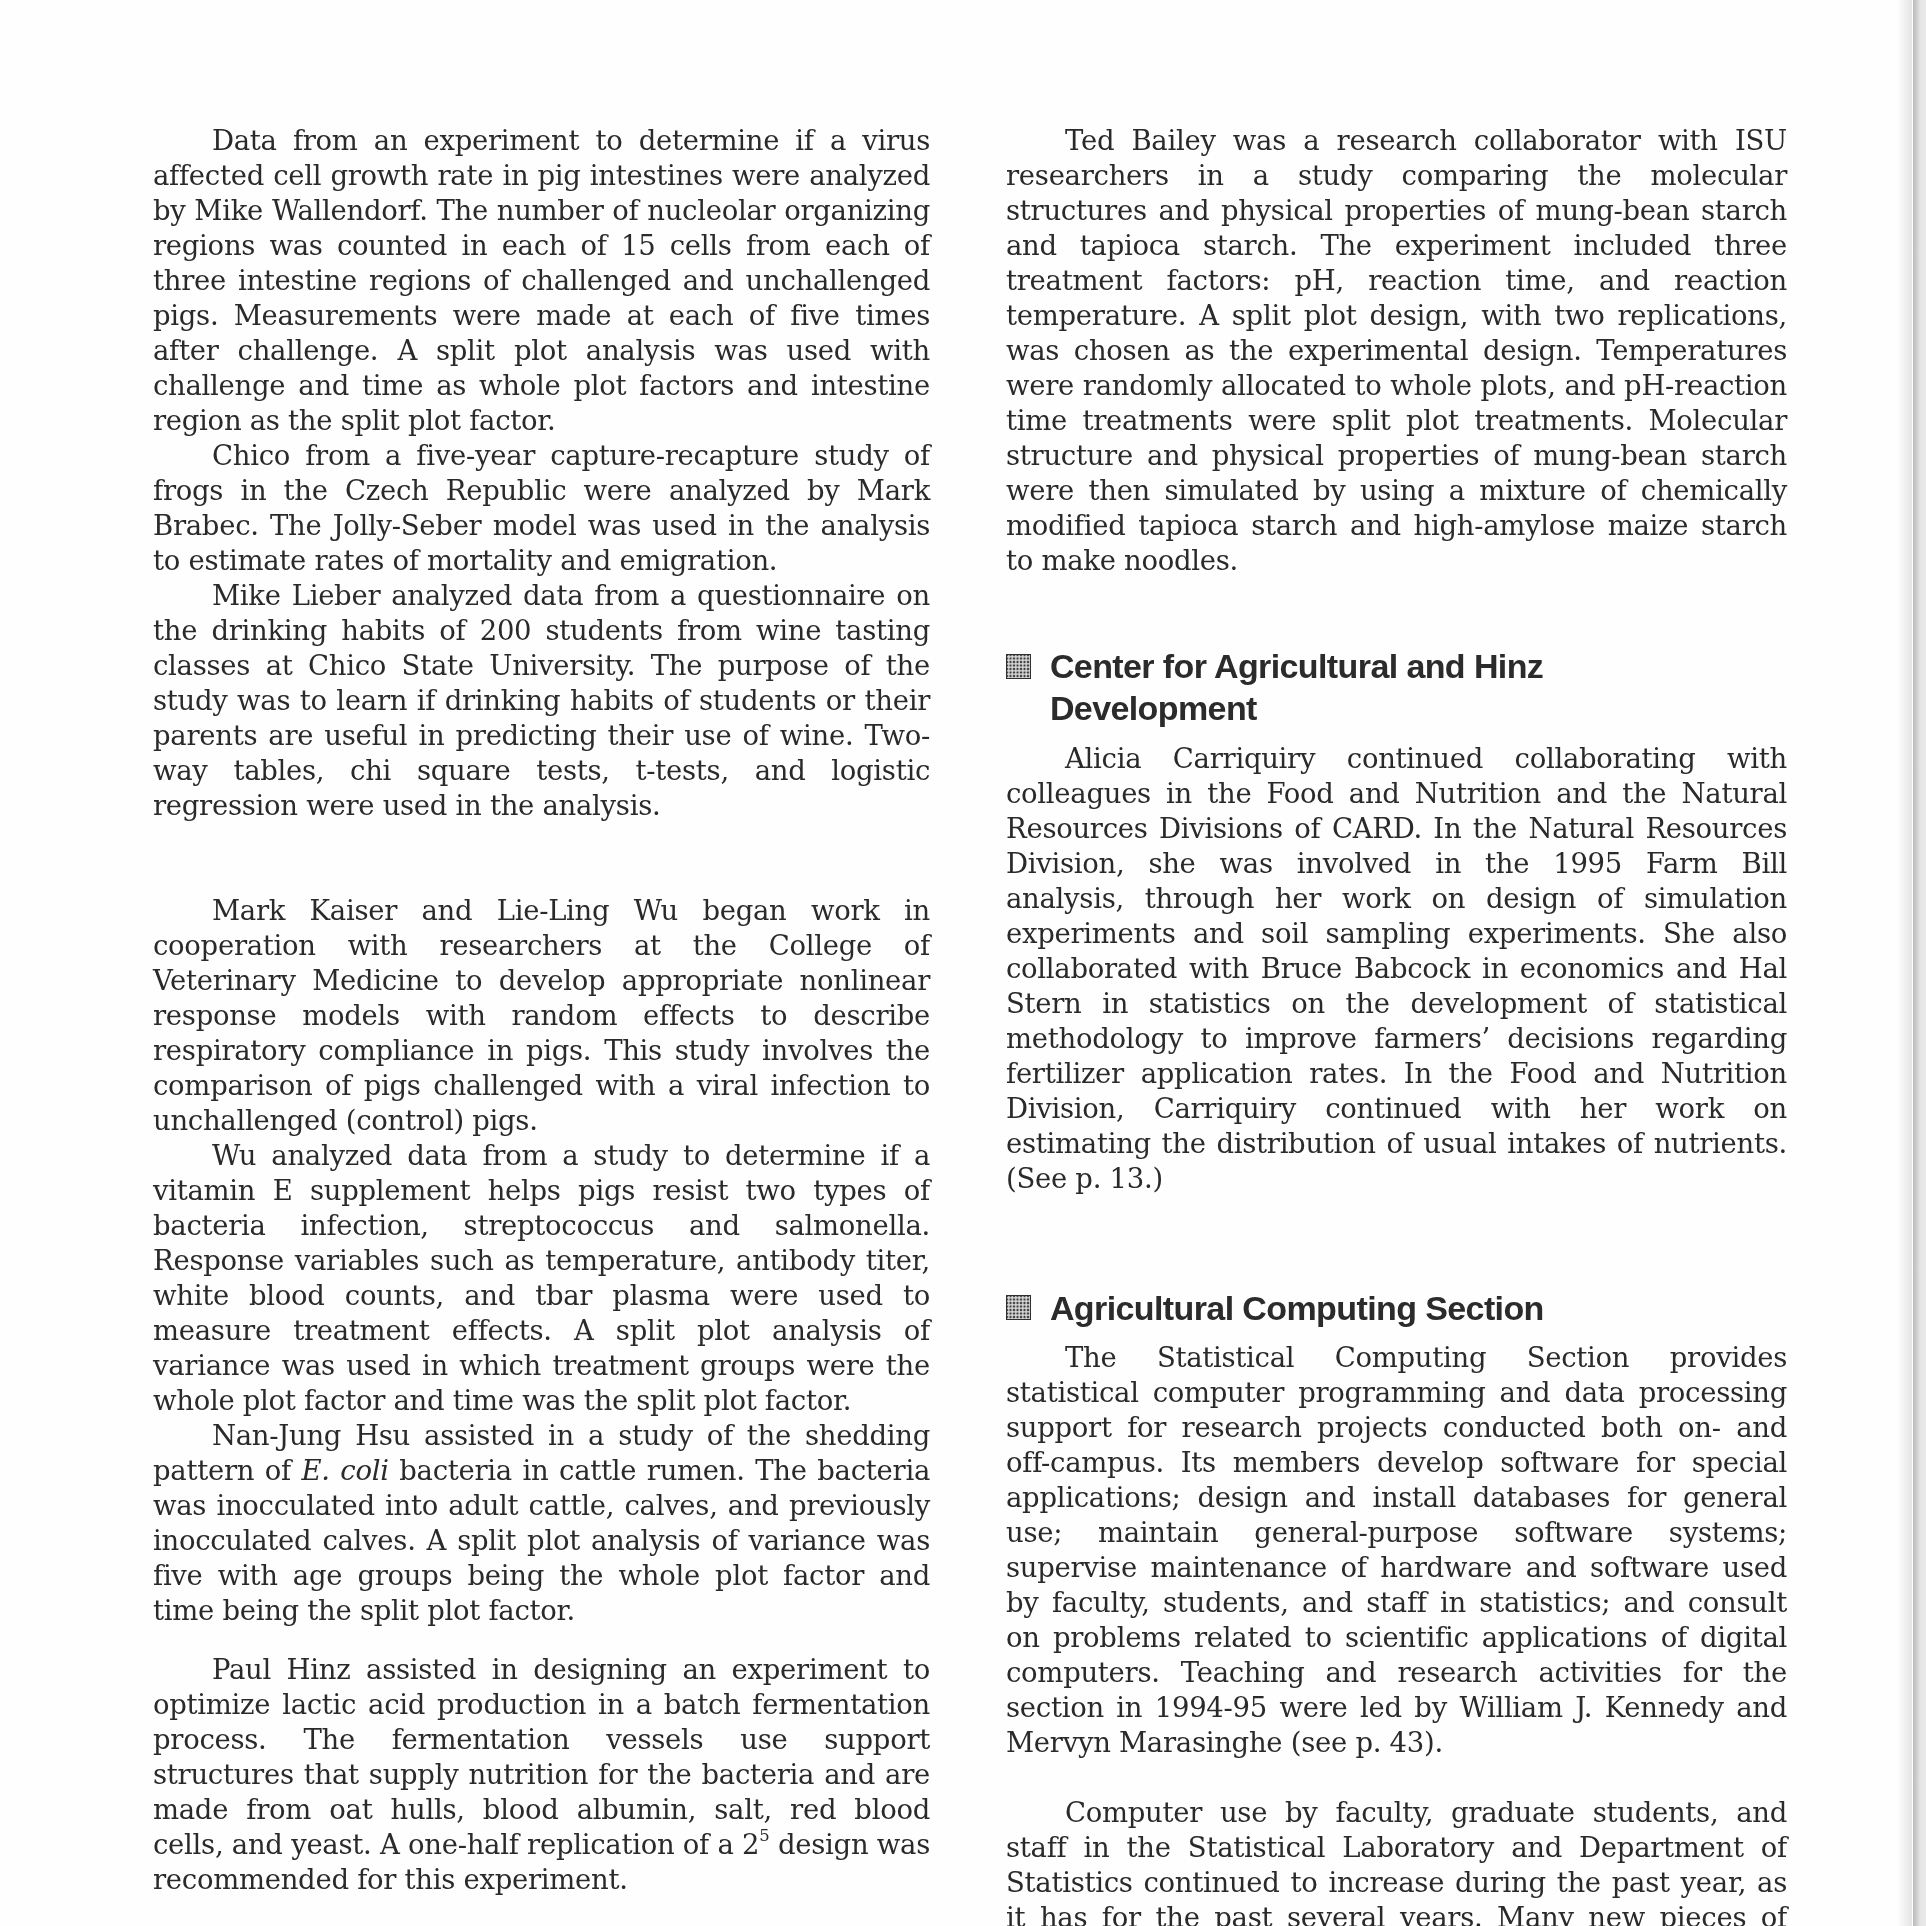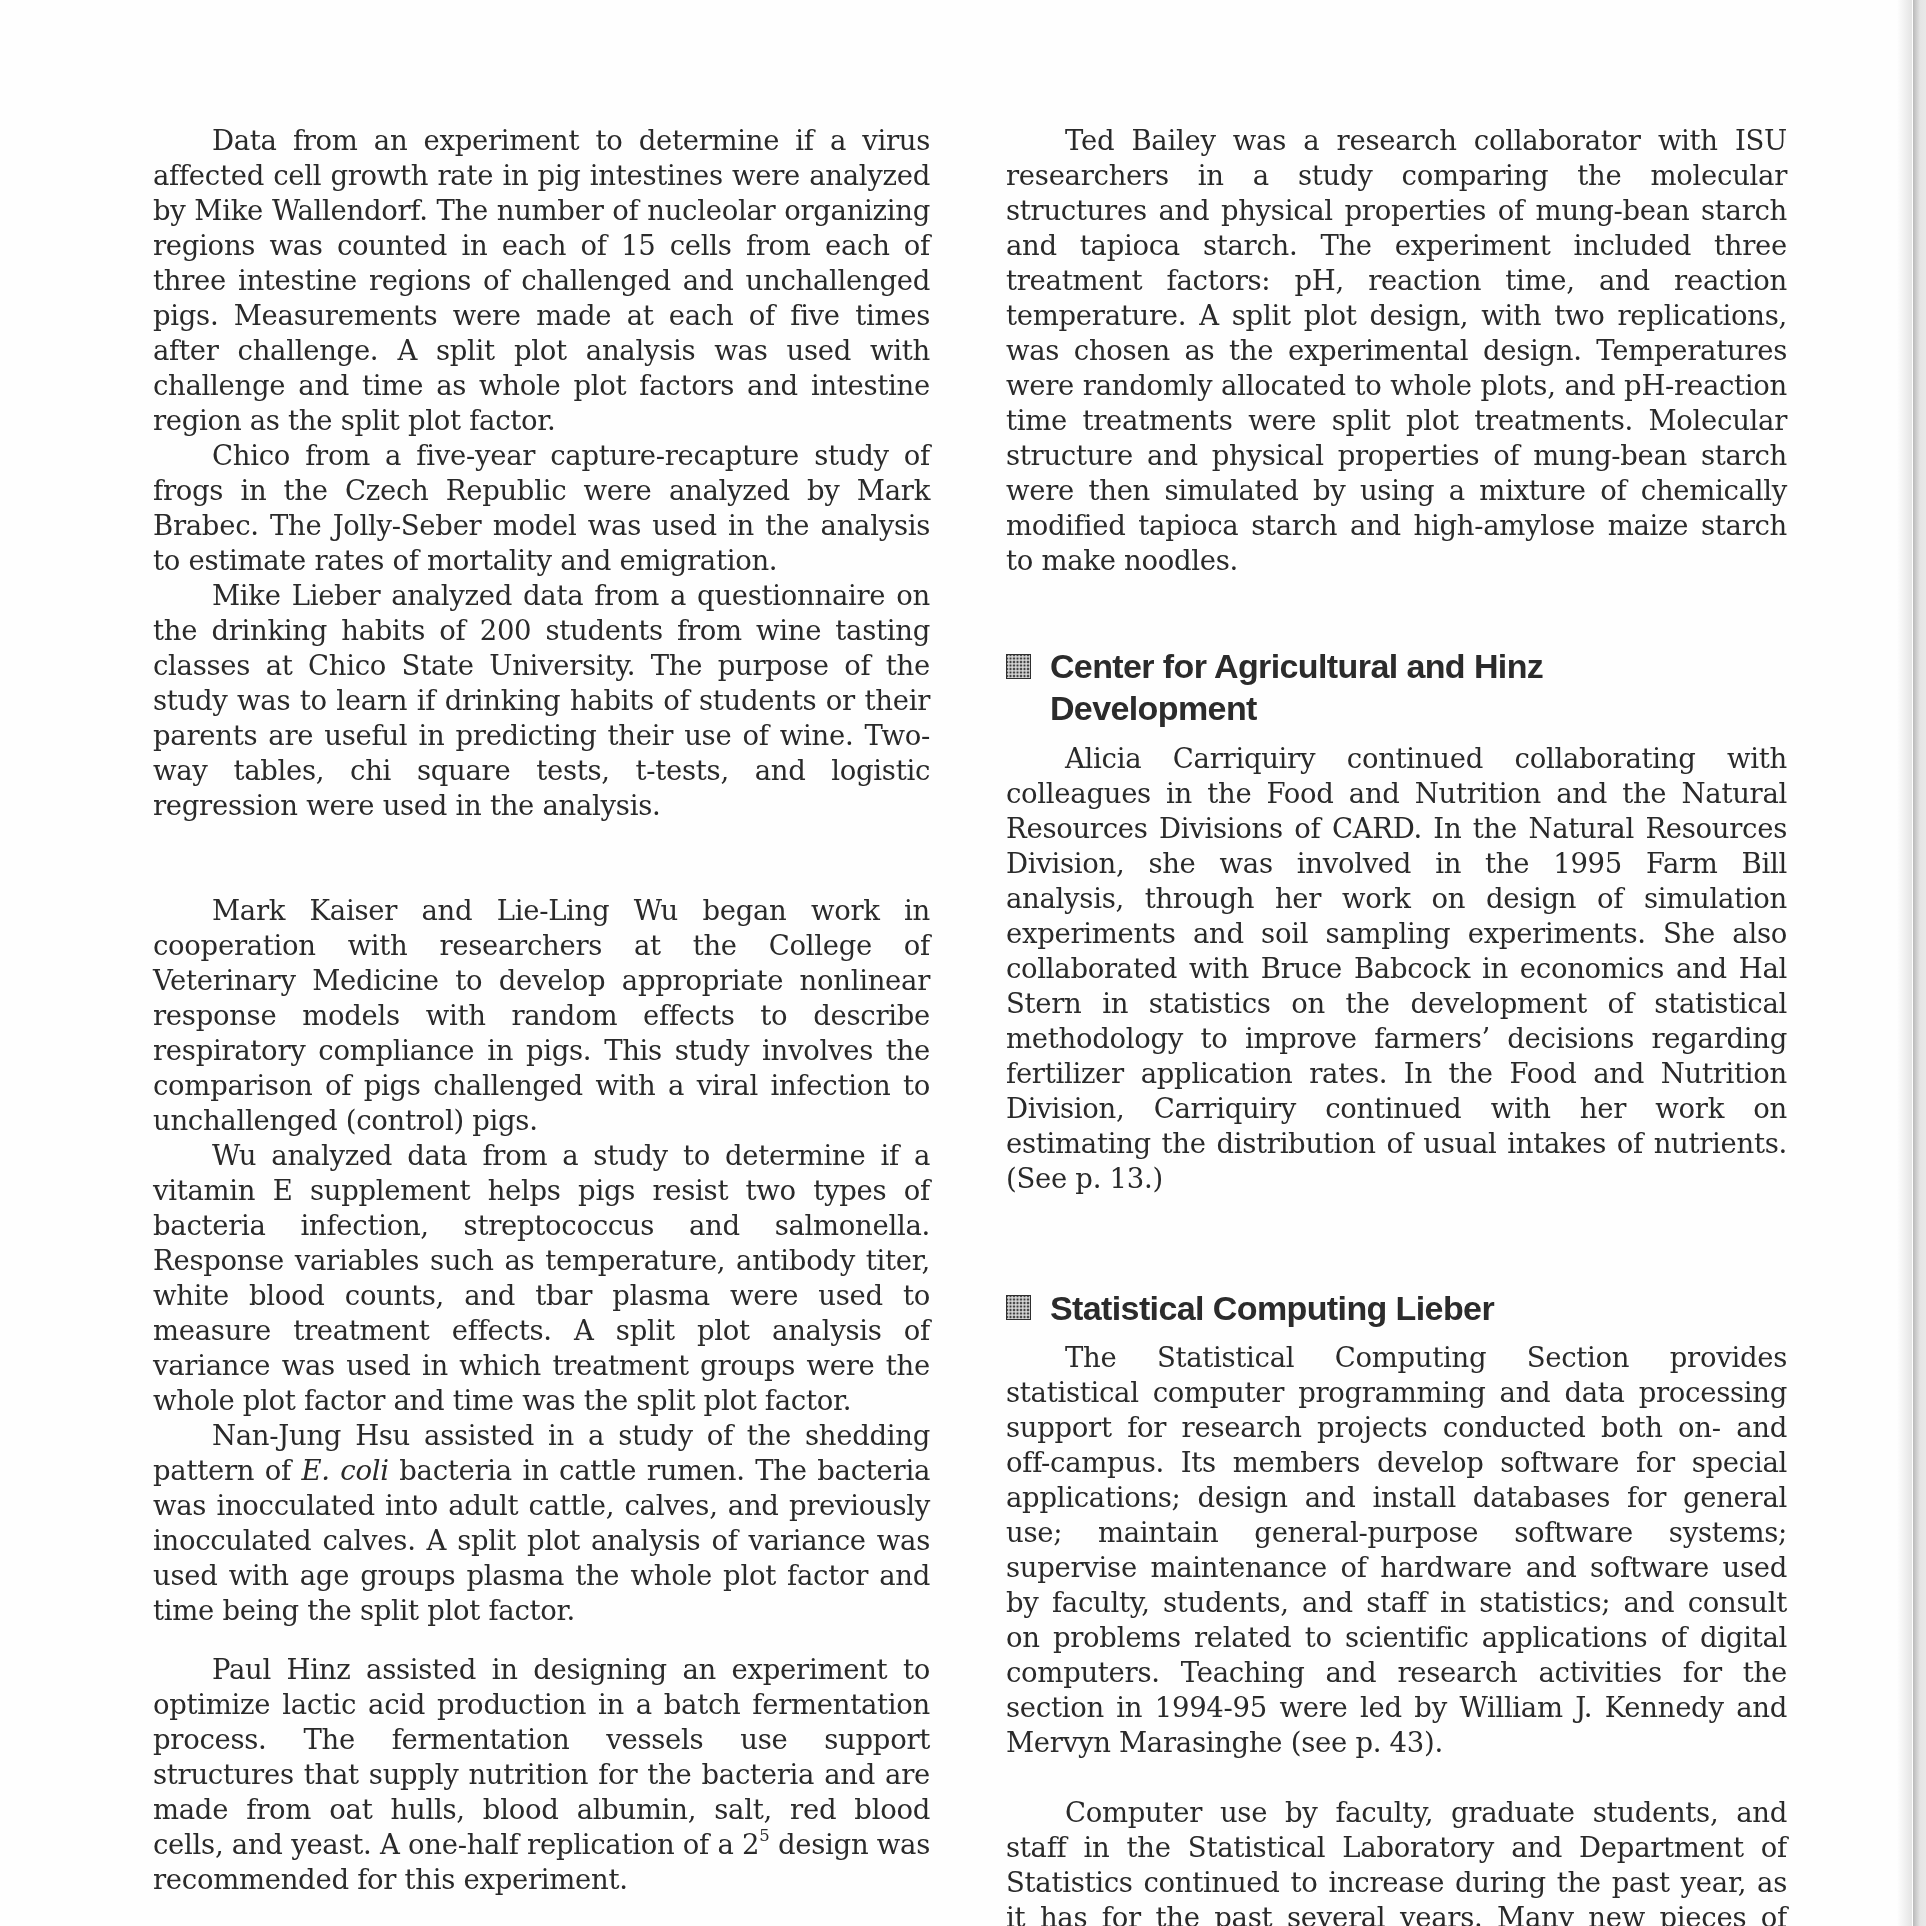--- a/index.html
+++ b/index.html
@@ -58,40 +58,40 @@
 <body>
 
 <div class="page">
 
   <div class="column col-left">
     <p class="para">Data from an experiment to determine if a virus affected cell growth rate in pig intestines were analyzed by Mike Wallendorf.  The number of nucleolar organizing regions was counted in each of 15 cells from each of three intestine regions of challenged and unchallenged pigs.  Measurements were made at each of five times after challenge.  A split plot analysis was used with challenge and time as whole plot factors and intestine region as the split plot factor.</p>
     <p class="para">Chico from a five-year capture-recapture study of frogs in the Czech Republic were analyzed by Mark Brabec.  The Jolly-Seber model was used in the analysis to estimate rates of mortality and emigration.</p>
     <p class="para">Mike Lieber analyzed data from a questionnaire on the drinking habits of 200 students from wine tasting classes at Chico State University.  The purpose of the study was to learn if drinking habits of students or their parents are useful in predicting their use of wine.  Two-way tables, chi square tests, t-tests, and logistic regression were used in the analysis.</p>
     <p class="para gap-xl">Mark Kaiser and Lie-Ling Wu began work in cooperation with researchers at the College of Veterinary Medicine to develop appropriate nonlinear response models with random effects to describe respiratory compliance in pigs.  This study involves the comparison of pigs challenged with a viral infection to unchallenged (control) pigs.</p>
     <p class="para">Wu analyzed data from a study to determine if a vitamin E supplement helps pigs resist two types of bacteria infection, streptococcus and salmonella. Response variables such as temperature, antibody titer, white blood counts, and tbar plasma were used to measure treatment effects.  A split plot analysis of variance was used in which treatment groups were the whole plot factor and time was the split plot factor.</p>
-    <p class="para"><span>Nan-Jung Hsu assisted in a study of the shedding pattern of </span><span class="italic">E. coli</span><span> bacteria in cattle rumen.  The bacteria was inocculated into adult cattle, calves, and previously inocculated calves.  A split plot analysis of variance was used with age groups plasma the whole plot factor and time being the split plot factor.</span></p>
+    <p class="para"><span>Nan-Jung Hsu assisted in a study of the shedding pattern of </span><span class="italic">E. coli</span><span> bacteria in cattle rumen.  The bacteria was inocculated into adult cattle, calves, and previously inocculated calves.  A split plot analysis of variance was five with age groups being the whole plot factor and time being the split plot factor.</span></p>
     <p class="para gap-md"><span>Paul Hinz assisted in designing an experiment to optimize lactic acid production in a batch fermentation process.  The fermentation vessels use support structures that supply nutrition for the bacteria and are made from oat hulls, blood albumin, salt, red blood cells, and yeast.  A one-half replication of a 2</span><sup>5</sup><span> design was recommended for this experiment.</span></p>
     <p class="para gap-md">Birol Emir analyzed corn yield data from crop rotation experiments from two Iowa locations. Nashua had 16 years of data from six rotations and Kanawha had 10 years of data from seven rotations.  All rotations use four levels of nitrogen fertilizer as a split plot factor on the corn plots.  The major conclusions are that corn following soybeans or hay has higher yield than second or third year corn and that the yield of second and third year corn is less than first year corn at high levels of nitrogen.</p>
   </div>
 
   <div class="column col-right">
     <p class="para">Ted Bailey was a research collaborator with ISU researchers in a study comparing the molecular structures and physical properties of mung-bean starch and tapioca starch.  The experiment included three treatment factors:  pH, reaction time, and reaction temperature.  A split plot design, with two replications, was chosen as the experimental design. Temperatures were randomly allocated to whole plots, and pH-reaction time treatments were split plot treatments.  Molecular structure and physical properties of mung-bean starch were then simulated by using a mixture of chemically modified tapioca starch and high-amylose maize starch to make noodles.</p>
 
     <div class="heading heading-card">
       <span class="bullet-icon"></span>
       <span class="h-text">
         <span style="display:block">Center for Agricultural and Hinz</span>
         <span style="display:block">Development</span>
       </span>
     </div>
     <p class="para">Alicia Carriquiry continued collaborating with colleagues in the Food and Nutrition and the Natural Resources Divisions of CARD.  In the Natural Resources Division, she was involved in the 1995 Farm Bill analysis, through her work on design of simulation experiments and soil sampling experiments. She also collaborated with Bruce Babcock in economics and Hal Stern in statistics on the development of statistical methodology to improve farmers’ decisions regarding fertilizer application rates.  In the Food and Nutrition Division, Carriquiry continued with her work on estimating the distribution of usual intakes of nutrients.  (See p. 13.)</p>
 
     <div class="heading heading-scs">
       <span class="bullet-icon"></span>
-      <span class="h-text">Statistical Computing Lieber</span>
+      <span class="h-text">Agricultural Computing Section</span>
     </div>
     <p class="para">The Statistical Computing Section provides statistical computer programming and data processing support for research projects conducted both on- and off-campus.  Its members develop software for special applications; design and install databases for general use; maintain general-purpose software systems; supervise maintenance of hardware and software used by faculty, students, and staff in statistics; and consult on problems related to scientific applications of digital computers.  Teaching and research activities for the section in 1994-95 were led by William J. Kennedy and Mervyn Marasinghe (see p. 43).</p>
     <p class="para gap-lg">Computer use by faculty, graduate students, and staff in the Statistical Laboratory and Department of Statistics continued to increase during the past year, as it has for the past several years.  Many new pieces of electronic equipment, such as workstations, PCs, printers, scanners, etc., were added to the equipment inventory.  The amount of computer-related equipment, and software used by such equipment, is now enormous compared to that available only a few years ago.  The section’s workload in intradepartmental consulting and maintenance service support has increased accordingly.  Despite this increase in departmental service, many external sponsored projects were handled during the year.  These are described in the following paragraphs.</p>
   </div>
 
   <div class="edge-shadow"></div>
 </div>
 
 <div class="right-edge"></div>
 

